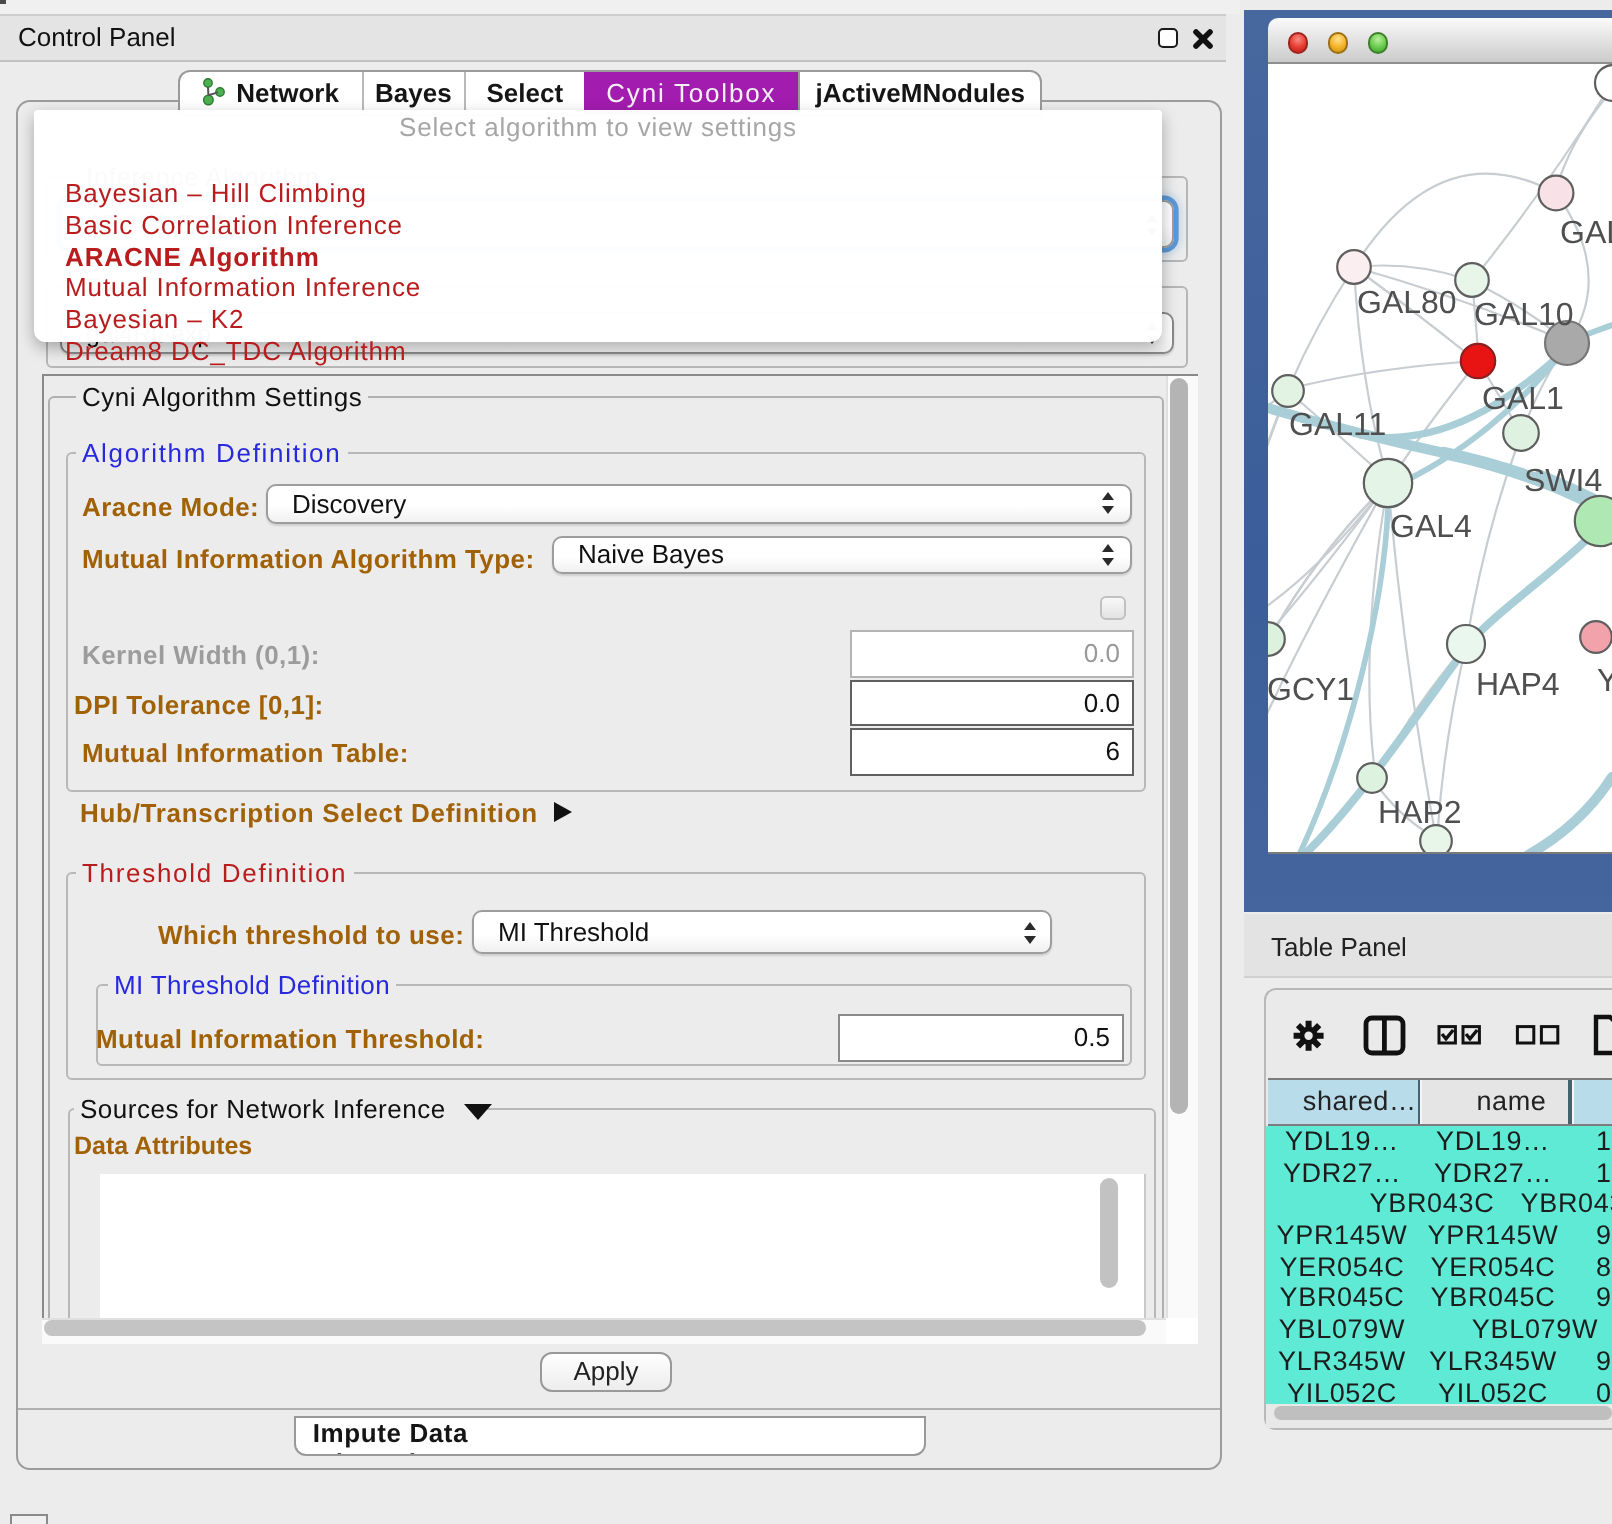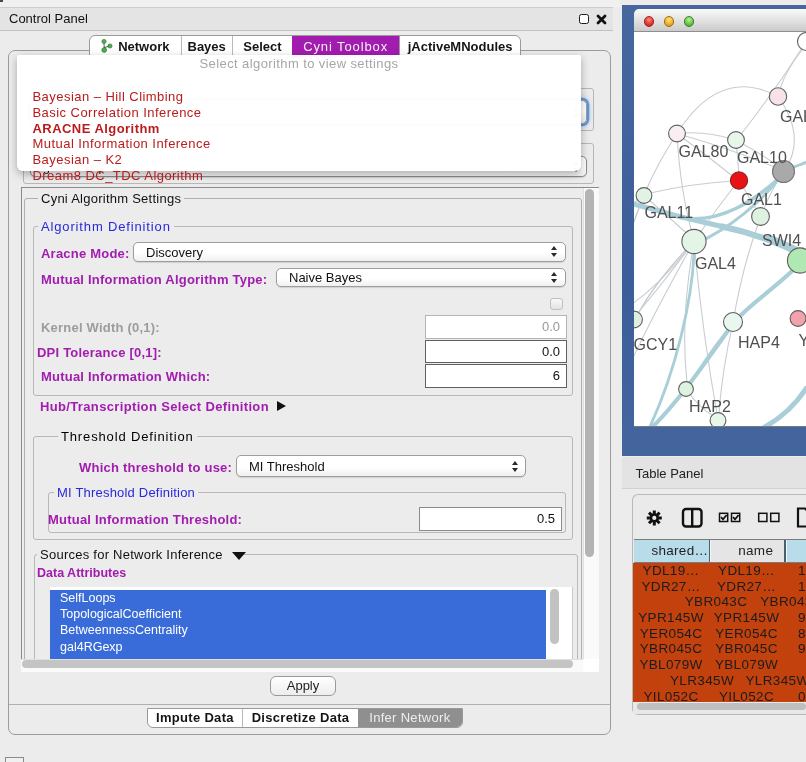--- a/index.html
+++ b/index.html
@@ -1,19 +1,19 @@
 <!DOCTYPE html>
 <html><head>
 <meta charset="utf-8">
 <style>
 * { margin:0; padding:0; box-sizing:border-box; }
 html,body { width:806px; height:762px; }
 body { position:relative; background:#ececec; font-family:"Liberation Sans",sans-serif; overflow:hidden; }
 .abs { position:absolute; }
-.lbl { position:absolute; font-size:13px; font-weight:bold; color:#a21caf; white-space:nowrap; letter-spacing:0.22px; }
+.lbl { position:absolute; font-size:13px; font-weight:bold; color:#a16207; white-space:nowrap; letter-spacing:0.22px; }
 .glbl { color:#9c9c9c; }
 .combo { position:absolute; background:linear-gradient(180deg,#ffffff 0%,#ffffff 55%,#f0f0f0 100%); border:1px solid #9d9d9d; border-radius:5px; box-shadow:0 1px 1px rgba(0,0,0,0.12); }
 .combo .ct { position:absolute; left:12px; top:50%; transform:translateY(-50%); font-size:13px; color:#111; white-space:nowrap; }
 .spin { position:absolute; right:6px; top:50%; transform:translateY(-50%); width:9px; height:12px; }
 .spin:before { content:""; position:absolute; left:1.5px; top:0.5px; border-left:3px solid transparent; border-right:3px solid transparent; border-bottom:4px solid #2a2a2a; }
 .spin:after { content:""; position:absolute; left:1.5px; bottom:0.5px; border-left:3px solid transparent; border-right:3px solid transparent; border-top:4px solid #2a2a2a; }
 .field { position:absolute; background:#fff; font-size:13px; color:#111; text-align:right; padding-right:6px; line-height:22px; }
 .grp { position:absolute; border:1px solid #b6b6b6; border-radius:3px; }
 .grp > span { position:absolute; top:0; transform:translateY(-54%); background:#ececec; padding:0 3px; font-size:13px; white-space:nowrap; letter-spacing:0.25px; }
 </style>
@@ -83,63 +83,60 @@
       <div class="lbl" style="left:20px;top:84.5px;">Mutual Information Algorithm Type:</div>
       <div class="combo" style="left:255px;top:80.5px;width:289.5px;height:19.5px;">
           <span class="ct">Naive Bayes</span>
           <span class="spin"></span>
         </div>
       <div class="abs" style="left:529px;top:111px;width:13px;height:12px;border:1px solid #c0c0c0;border-radius:3px;background:linear-gradient(#f8f8f8,#e3e3e3);"></div>
       <div class="lbl glbl" style="left:20px;top:133px;">Kernel Width (0,1):</div>
       <div class="field" style="left:404px;top:128px;width:142px;height:24px;border:1px solid #b4b4b4;color:#999;">0.0</div>
       <div class="lbl" style="left:16px;top:158px;">DPI Tolerance [0,1]:</div>
       <div class="field" style="left:404px;top:153px;width:142px;height:23px;border:1px solid #606060;">0.0</div>
-      <div class="lbl" style="left:20px;top:182px;">Mutual Information Which:</div>
+      <div class="lbl" style="left:20px;top:182px;">Mutual Information Table:</div>
       <div class="field" style="left:404px;top:177px;width:142px;height:24px;border:1px solid #606060;">6</div>
       <div class="lbl" style="left:19px;top:212px;font-weight:600;letter-spacing:0.35px;">Hub/Transcription Select Definition</div>
       <div class="abs" style="left:256px;top:214px;width:0;height:0;border-top:5.5px solid transparent;border-bottom:5.5px solid transparent;border-left:9px solid #111;"></div>
 
       <div class="grp" style="left:12px;top:249.3px;width:540px;height:103.5px;border-color:#b8b8b8;">
-          <span style="left:4px;color:#000000;letter-spacing:0.85px;margin-left:20px;">Threshold Definition</span>
+          <span style="left:4px;color:#b91c1c;letter-spacing:0.85px;">Threshold Definition</span>
         </div>
       <div class="lbl" style="left:58px;top:272.5px;">Which threshold to use:</div>
       <div class="combo" style="left:215px;top:268px;width:290px;height:22px;">
           <span class="ct">MI Threshold</span>
           <span class="spin"></span>
         </div>
       <div class="grp" style="left:27px;top:305px;width:518px;height:41.4px;border-color:#b8b8b8;">
           <span style="left:5px;color:#2828dd;letter-spacing:0.2px;">MI Threshold Definition</span>
         </div>
       <div class="lbl" style="left:27px;top:324.5px;">Mutual Information Threshold:</div>
       <div class="field" style="left:398px;top:319.5px;width:143px;height:24px;border:1px solid #8a8a8a;">0.5</div>
 
       <div class="grp" style="left:13px;top:366.5px;width:543.5px;height:200px;border-color:#b8b8b8;">
           <span style="left:2px;color:#111;">Sources for Network Inference&nbsp;&nbsp;&nbsp;&nbsp;</span>
         </div>
       <div class="abs" style="left:211px;top:364.5px;width:0;height:0;border-left:7px solid transparent;border-right:7px solid transparent;border-top:8px solid #111;"></div>
       <div class="lbl" style="left:16px;top:378.5px;font-size:12.5px;letter-spacing:0;">Data Attributes</div>
       <div class="abs" style="left:29px;top:399.5px;width:523px;height:72px;background:#fff;border-right:1px solid #c9c9c9;"></div>
-      <div class="abs" style="left:29px;top:402.5px;width:495.5px;height:69px;background:#3a6cd9;color:#fff;font-size:12.5px;">
-        <div style="padding-left:10px;line-height:16.4px;">SelfLoops<br>TopologicalCoefficient<br>BetweennessCentrality<br>gal4RGexp</div>
-      </div>
       <div class="abs" style="left:528.5px;top:402px;width:9px;height:54.5px;border-radius:4.5px;background:#c2c2c2;"></div>
     </div>
   </div>
 
   <div class="abs" style="left:583px;top:187.5px;width:15.5px;height:471px;background:#fafafa;border-left:1px solid #e0e0e0;"></div>
   <div class="abs" style="left:584.5px;top:189px;width:9px;height:368px;border-radius:4.5px;background:#b4b4b4;"></div>
 
   <div class="abs" style="left:21px;top:658.5px;width:562px;height:13px;background:#fafafa;border-top:1px solid #e0e0e0;"></div>
   <div class="abs" style="left:22px;top:659.5px;width:551px;height:8px;border-radius:4px;background:#c4c4c4;"></div>
   <div class="abs" style="left:583px;top:658.5px;width:15.5px;height:13px;background:#fff;"></div>
 
   <div class="abs" style="left:270px;top:675.5px;width:66px;height:20px;background:linear-gradient(#ffffff,#ededed);border:1px solid #999;border-radius:6px;text-align:center;line-height:18px;font-size:13px;color:#222;">Apply</div>
 
   <div class="abs" style="left:9px;top:703.5px;width:601px;height:1px;background:#b0b0b0;"></div>
-  <div class="abs" style="left:147px;top:708px;width:315.5px;height:19.8px;display:flex;background:#fff;border:1px solid #999;border-radius:0 0 6px 6px;overflow:hidden;font-size:13px;font-weight:bold;color:#151515;letter-spacing:0.3px;">
+  <div class="abs" style="left:147px;top:708px;width:315.5px;height:19.8px;display:flex;background:#fff;border:1px solid #999;border-radius:0 0 6px 6px;overflow:hidden;font-size:13px;font-weight:bold;color:#151515;letter-spacing:0.3px;flex-direction:column;">
     <div style="width:94.5px;display:flex;align-items:center;justify-content:center;">Impute Data</div>
     <div style="width:117px;display:flex;align-items:center;justify-content:center;border-left:1px solid #b9b9b9;">Discretize Data</div>
     <div style="width:104px;display:flex;align-items:center;justify-content:center;background:#8f8f8f;color:#eeeeee;font-weight:normal;">Infer Network</div>
   </div>
 
   <div class="abs" style="left:17px;top:55px;width:564px;height:116px;background:rgba(255,255,255,0.982);border-radius:2px 2px 6px 6px;box-shadow:0 3px 8px rgba(0,0,0,0.3);"></div>
   <div class="abs" style="left:17px;top:56px;width:564px;text-align:center;font-size:13px;color:#a6a6a6;letter-spacing:0.4px;">Select algorithm to view settings</div>
   <div class="abs" style="left:18.5px;top:89px;font-size:13px;color:#b91c1c;line-height:15.75px;white-space:nowrap;letter-spacing:0.45px;margin-left:14px;">Bayesian – Hill Climbing<br>Basic Correlation Inference<br><b>ARACNE Algorithm</b><br>Mutual Information Inference<br>Bayesian – K2<br>Dream8 DC_TDC Algorithm</div>
 
   <div class="abs" style="left:5px;top:756.5px;width:19px;height:10px;border:1.5px solid #8a8a8a;background:#f0f0f0;"></div>
@@ -257,21 +254,21 @@
 
   <div class="abs" style="left:12.5px;top:538.5px;width:172px;height:24.2px;display:flex;font-size:13.5px;color:#222;border-top:1px solid #7c7c7c;border-bottom:1px solid #7c7c7c;box-shadow:inset 0 1px 0 #ffffff;letter-spacing:0.3px;">
     <div style="width:74.7px;background:#b9dcea;display:flex;align-items:center;justify-content:center;padding-left:17px;">shared…</div>
     <div style="width:1.3px;background:#46626e;"></div>
     <div style="width:1px;background:#f5f5f5;"></div>
     <div style="width:73.5px;background:#e5e5e5;display:flex;align-items:center;justify-content:center;padding-left:16px;">name</div>
     <div style="width:1.3px;background:#46626e;"></div>
     <div style="width:1px;background:#f5f5f5;"></div>
     <div style="flex:1;background:#b9dcea;"></div>
   </div>
-  <div class="abs" id="tblrows" style="left:11px;top:563px;width:173.5px;height:138.8px;background:#c2410c;overflow:hidden;font-size:13.5px;color:#1c1c1c;letter-spacing:0.35px;">
+  <div class="abs" id="tblrows" style="left:11px;top:563px;width:173.5px;height:138.8px;background:#5eead4;overflow:hidden;font-size:13.5px;color:#1c1c1c;letter-spacing:0.35px;">
       <div style="display:flex;height:15.7px;line-height:15.7px;">
         <div style="width:77px;flex:none;text-align:center;">YDL19…</div>
         <div style="width:74px;flex:none;text-align:center;">YDL19…</div>
         <div style="flex:1 1 auto;overflow:hidden;padding-left:14.5px;">13</div>
       </div>
       <div style="display:flex;height:15.7px;line-height:15.7px;justify-content:center;">
         <div style="width:77px;flex:none;text-align:center;">YDR27…</div>
         <div style="width:74px;flex:none;text-align:center;">YDR27…</div>
         <div style="flex:1 1 auto;overflow:hidden;padding-left:14.5px;">12</div>
       </div>
@@ -288,26 +285,26 @@
       <div style="display:flex;height:15.7px;line-height:15.7px;">
         <div style="width:77px;flex:none;text-align:center;">YER054C</div>
         <div style="width:74px;flex:none;text-align:center;">YER054C</div>
         <div style="flex:1 1 auto;overflow:hidden;padding-left:14.5px;">8.</div>
       </div>
       <div style="display:flex;height:15.7px;line-height:15.7px;">
         <div style="width:77px;flex:none;text-align:center;">YBR045C</div>
         <div style="width:74px;flex:none;text-align:center;">YBR045C</div>
         <div style="flex:1 1 auto;overflow:hidden;padding-left:14.5px;">9.</div>
       </div>
-      <div style="display:flex;height:15.7px;line-height:15.7px;">
+      <div style="display:flex;height:15.7px;line-height:15.7px;gap:21px;">
         <div style="width:77px;flex:none;text-align:center;">YBL079W</div>
         <div style="width:74px;flex:none;text-align:center;">YBL079W</div>
         <div style="flex:1 1 auto;overflow:hidden;padding-left:14.5px;"></div>
       </div>
-      <div style="display:flex;height:15.7px;line-height:15.7px;margin-left:31px;">
+      <div style="display:flex;height:15.7px;line-height:15.7px;">
         <div style="width:77px;flex:none;text-align:center;">YLR345W</div>
         <div style="width:74px;flex:none;text-align:center;">YLR345W</div>
         <div style="flex:1 1 auto;overflow:hidden;padding-left:14.5px;">9.</div>
       </div>
       <div style="display:flex;height:15.7px;line-height:15.7px;">
         <div style="width:77px;flex:none;text-align:center;">YIL052C</div>
         <div style="width:74px;flex:none;text-align:center;">YIL052C</div>
         <div style="flex:1 1 auto;overflow:hidden;padding-left:14.5px;">0</div>
       </div>
     </div>

